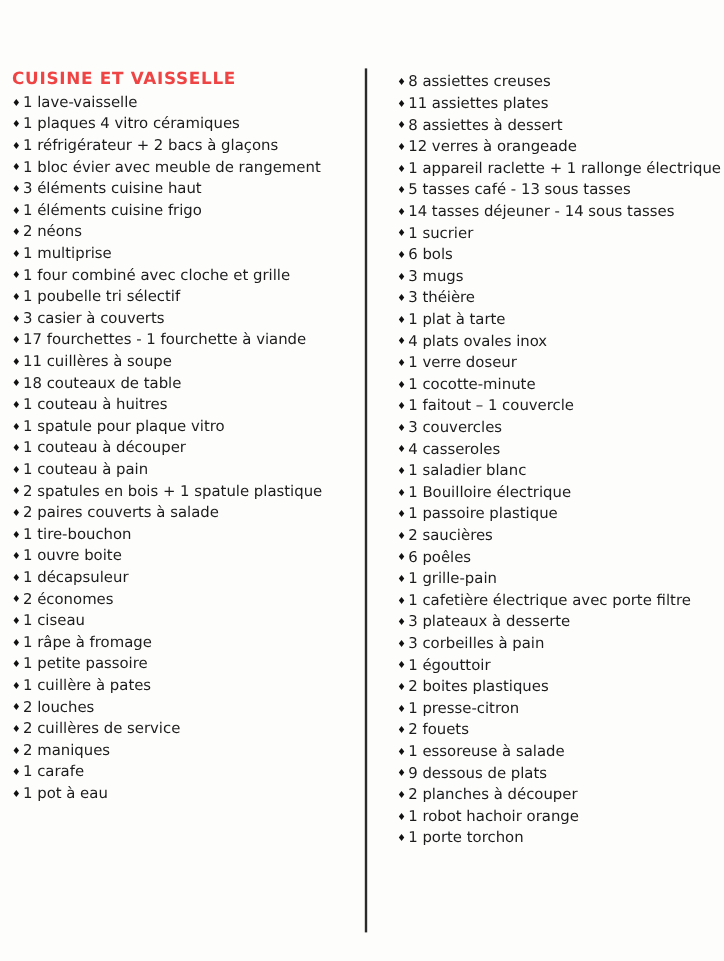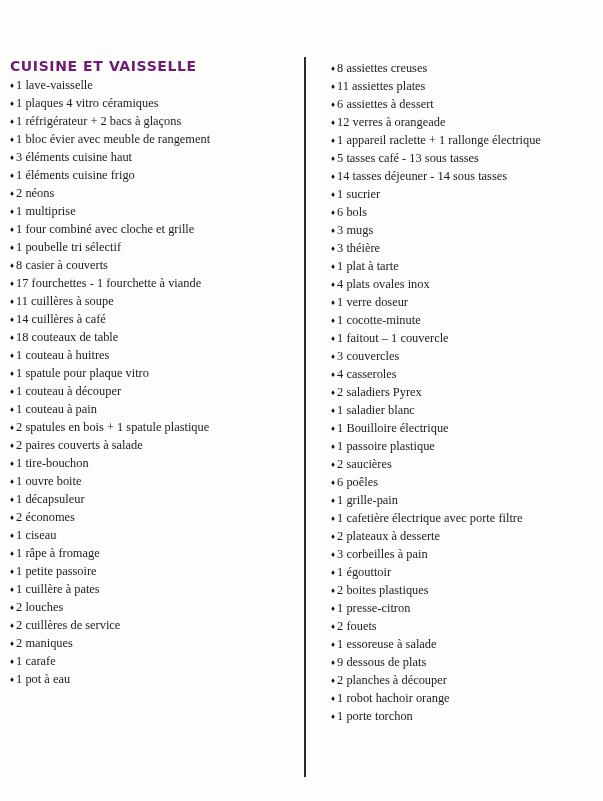--- a/index.html
+++ b/index.html
@@ -37,21 +37,20 @@
     font-size: 14px;
     letter-spacing: 0.6px;
     height: 19px;
     line-height: 19px;
     white-space: nowrap;
   }
   ul.item-list {
     list-style: none;
     margin: 0;
     padding: 0;
-    font-family: Liberation Serif, serif;
   }
   ul.item-list li {
     height: 18px;
     line-height: 18px;
     font-size: 12.4px;
     color: #1c1c1c;
     white-space: nowrap;
   }
   .bullet {
     display: inline-block;
@@ -68,21 +67,21 @@
     height: 720px;
     background: #2a2a2a;
   }
 </style>
 </head>
 <body>
 
 <div class="page">
 
   <div class="col col-left">
-    <div class="doc-title" style="color: #701a75;">CUISINE ET VAISSELLE</div>
+    <div class="doc-title" style="color: #ef4444;">CUISINE ET VAISSELLE</div>
     <ul class="item-list">
 
         <li><span class="bullet">♦</span><span>1 lave-vaisselle</span></li>
 
         <li><span class="bullet">♦</span><span>1 plaques 4 vitro céramiques</span></li>
 
         <li><span class="bullet">♦</span><span>1 réfrigérateur + 2 bacs à glaçons</span></li>
 
         <li><span class="bullet">♦</span><span>1 bloc évier avec meuble de rangement</span></li>
 
@@ -91,27 +90,26 @@
         <li><span class="bullet">♦</span><span>1 éléments cuisine frigo</span></li>
 
         <li><span class="bullet">♦</span><span>2 néons</span></li>
 
         <li><span class="bullet">♦</span><span>1 multiprise</span></li>
 
         <li><span class="bullet">♦</span><span>1 four combiné avec cloche et grille</span></li>
 
         <li><span class="bullet">♦</span><span>1 poubelle tri sélectif</span></li>
 
-        <li><span class="bullet">♦</span><span>8 casier à couverts</span></li>
+        <li><span class="bullet">♦</span><span>3 casier à couverts</span></li>
 
         <li><span class="bullet">♦</span><span>17 fourchettes - 1 fourchette à viande</span></li>
 
         <li><span class="bullet">♦</span><span>11 cuillères à soupe</span></li>
 
-        <li><span class="bullet">♦</span><span>14 cuillères à café</span></li>
 
         <li><span class="bullet">♦</span><span>18 couteaux de table</span></li>
 
         <li><span class="bullet">♦</span><span>1 couteau à huitres</span></li>
 
 
         <li><span class="bullet">♦</span><span>1 spatule pour plaque vitro</span></li>
 
         <li><span class="bullet">♦</span><span>1 couteau à découper</span></li>
 
@@ -153,21 +151,21 @@
 
   <div class="divider"></div>
 
   <div class="col col-right">
     <ul class="item-list">
 
         <li><span class="bullet">♦</span><span>8 assiettes creuses</span></li>
 
         <li><span class="bullet">♦</span><span>11 assiettes plates</span></li>
 
-        <li><span class="bullet">♦</span><span>6 assiettes à dessert</span></li>
+        <li><span class="bullet">♦</span><span>8 assiettes à dessert</span></li>
 
 
         <li><span class="bullet">♦</span><span>12 verres à orangeade</span></li>
 
         <li><span class="bullet">♦</span><span>1 appareil raclette + 1 rallonge électrique</span></li>
 
         <li><span class="bullet">♦</span><span>5 tasses café - 13 sous tasses</span></li>
 
         <li><span class="bullet">♦</span><span>14 tasses déjeuner - 14 sous tasses</span></li>
 
@@ -187,37 +185,36 @@
         <li><span class="bullet">♦</span><span>1 verre doseur</span></li>
 
         <li><span class="bullet">♦</span><span>1 cocotte-minute</span></li>
 
         <li><span class="bullet">♦</span><span>1 faitout – 1 couvercle</span></li>
 
         <li><span class="bullet">♦</span><span>3 couvercles</span></li>
 
         <li><span class="bullet">♦</span><span>4 casseroles</span></li>
 
-        <li><span class="bullet">♦</span><span>2 saladiers Pyrex</span></li>
 
         <li><span class="bullet">♦</span><span>1 saladier blanc</span></li>
 
         <li><span class="bullet">♦</span><span>1 Bouilloire électrique</span></li>
 
         <li><span class="bullet">♦</span><span>1 passoire plastique</span></li>
 
         <li><span class="bullet">♦</span><span>2 saucières</span></li>
 
         <li><span class="bullet">♦</span><span>6 poêles</span></li>
 
         <li><span class="bullet">♦</span><span>1 grille-pain</span></li>
 
         <li><span class="bullet">♦</span><span>1 cafetière électrique avec porte filtre</span></li>
 
-        <li><span class="bullet">♦</span><span>2 plateaux à desserte</span></li>
+        <li><span class="bullet">♦</span><span>3 plateaux à desserte</span></li>
 
         <li><span class="bullet">♦</span><span>3 corbeilles à pain</span></li>
 
         <li><span class="bullet">♦</span><span>1 égouttoir</span></li>
 
         <li><span class="bullet">♦</span><span>2 boites plastiques</span></li>
 
         <li><span class="bullet">♦</span><span>1 presse-citron</span></li>
 
         <li><span class="bullet">♦</span><span>2 fouets</span></li>

